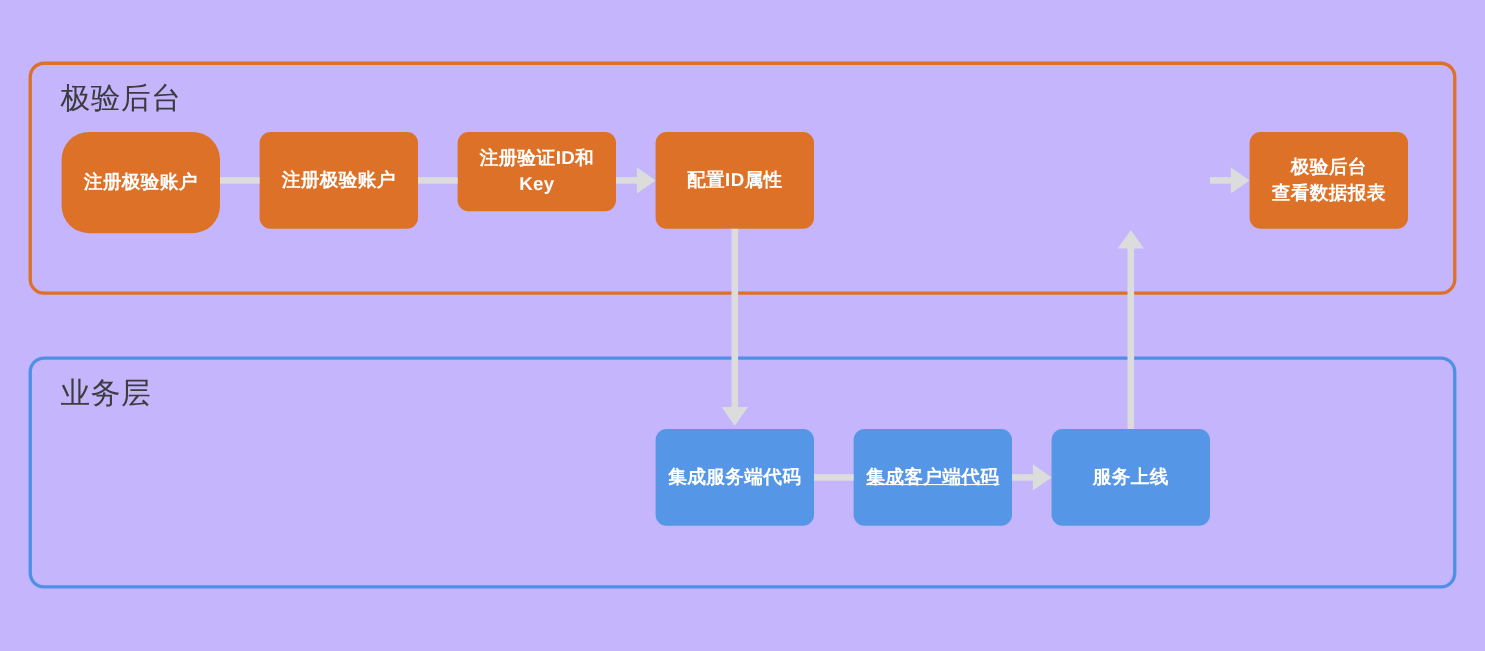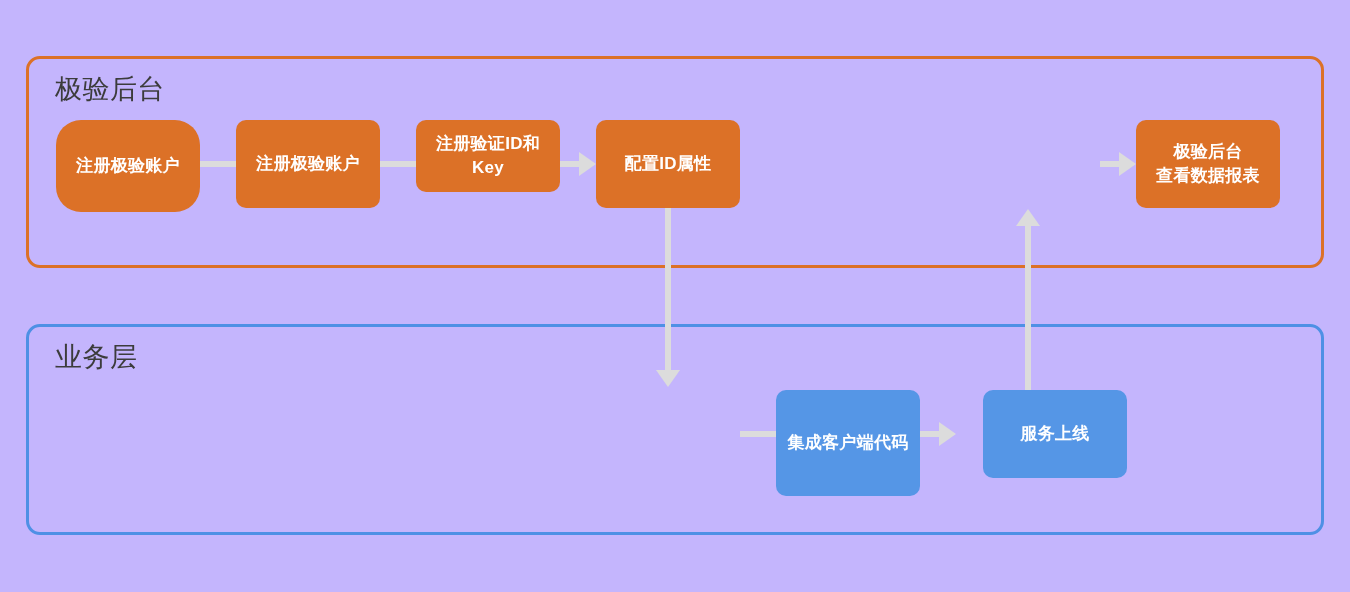--- a/index.html
+++ b/index.html
@@ -122,24 +122,25 @@
   <div class="node node-orange" style="left:596px; top:120px; width:144px; height:88px;">配置ID属性</div>
 
 
   <div class="node node-orange" style="left:1136px; top:120px; width:144px; height:88px;">极验后台
 查看数据报表</div>
 
   <div class="layer layer-bottom">
     <div class="layer-title">业务层</div>
   </div>
 
+  <div class="node node-blue" style="left:596px; top:390px; width:144px; height:88px;">集成服务端代码</div>
 
-  <div class="node node-blue" style="left:776px; top:390px; width:144px; height:106px;">集成客户端代码</div>
+  <div class="node node-blue" style="left:776px; top:390px; width:144px; height:88px;text-decoration:underline;">集成客户端代码</div>
 
-  <div class="node node-blue" style="left:983px; top:390px; width:144px; height:88px;">服务上线</div>
+  <div class="node node-blue" style="left:956px; top:390px; width:144px; height:88px;">服务上线</div>
 
   <div class="conn conn-h" style="left:200px; top:161px; width:36px;"></div>
 
   <div class="conn conn-h" style="left:380px; top:161px; width:36px;"></div>
 
   <div class="conn conn-h" style="left:560px; top:161px; width:20px;"></div>
   <div class="arrow-right" style="left:579px; top:152px;"></div>
 
   <div class="conn conn-h" style="left:1100px; top:161px; width:20px;"></div>
   <div class="arrow-right" style="left:1119px; top:152px;"></div>

